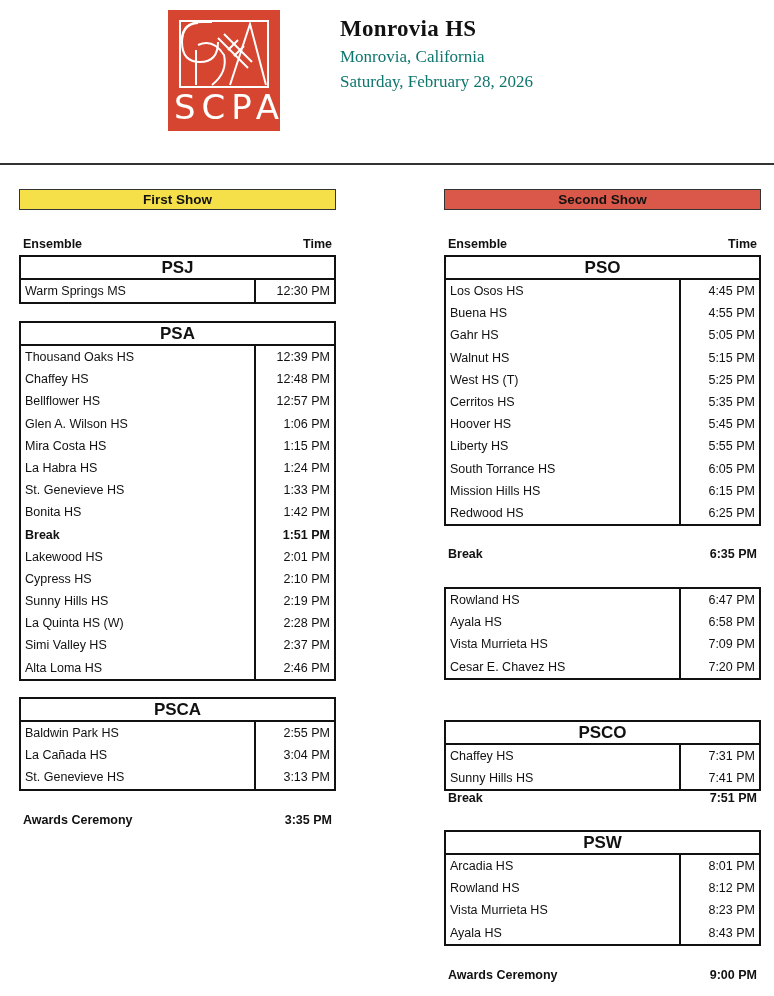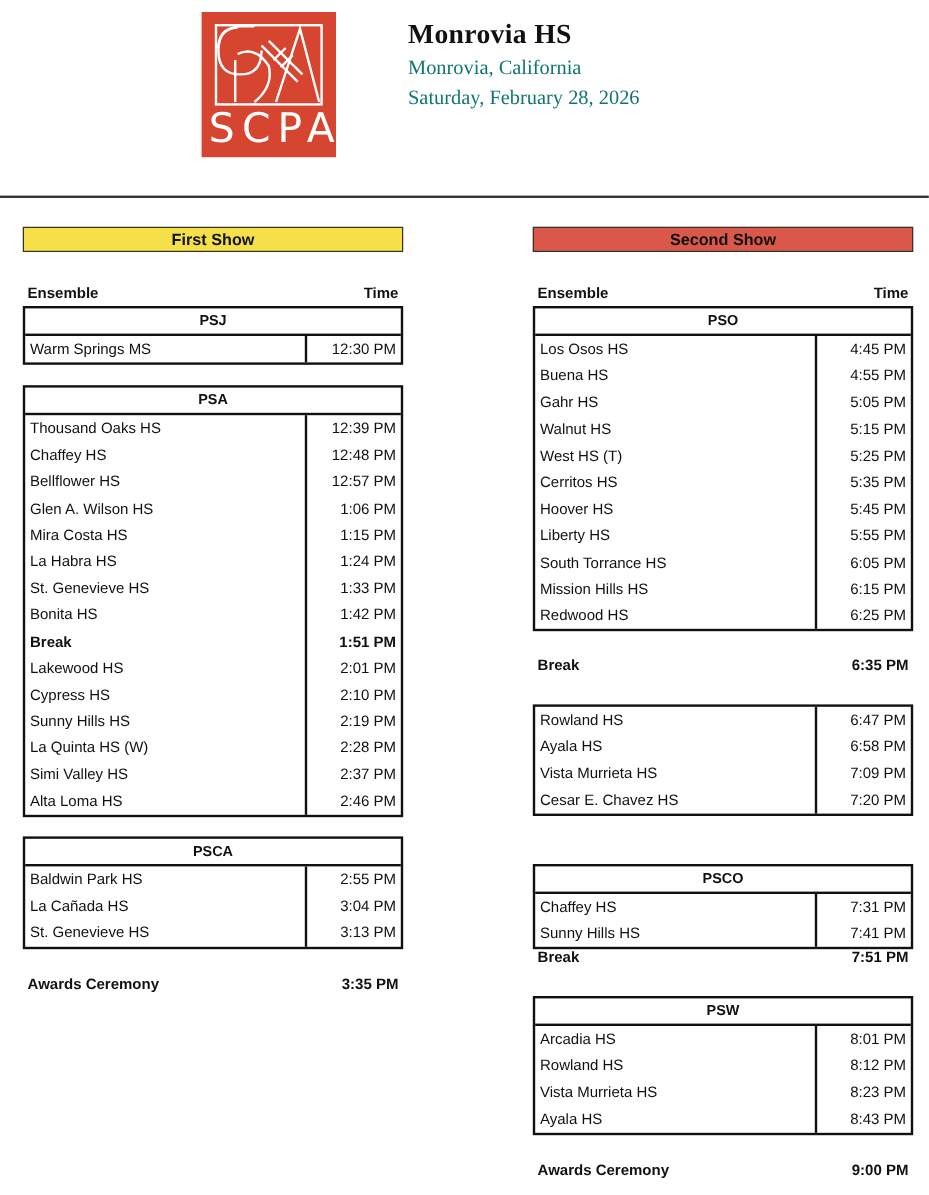--- a/index.html
+++ b/index.html
@@ -15,21 +15,21 @@
   .col { position:absolute; top:189px; width:317px; }
   .col.left { left:19px; }
   .col.right { left:428px;margin-left:16px; }
   .banner { height:21px; border:1.3px solid #333; box-sizing:border-box; text-align:center;
             font-size:13.5px; font-weight:bold; line-height:19px; }
   .banner.first { background:#F5E04A; }
   .banner.second { background:#D9584A; }
   .colhead { position:absolute; top:48px; left:4px; right:4px; font-size:12.5px; font-weight:bold; display:flex; justify-content:space-between; }
 
   .tbl { position:absolute; left:0; width:317px; border:2px solid #111; box-sizing:border-box; }
-  .tbl .cat { height:21px; line-height:21px; text-align:center; font-size:12px; font-weight:bold; border-bottom:2px solid #111; }
+  .tbl .cat { height:21px; line-height:21px; text-align:center; font-size:17px; font-weight:bold; border-bottom:2px solid #111; }
   .tbl .body { position:relative; }
   .tbl .body::after { content:""; position:absolute; top:0; bottom:0; left:233px; width:2px; background:#111; }
   .row { display:flex; justify-content:space-between; height:22.2px; line-height:22px; font-size:12.5px; padding:0 4px; }
   .row.bold { font-weight:bold; }
   .row .time { text-align:left; }
 
   .extra { position:absolute; left:4px; right:4px; display:flex; justify-content:space-between; font-size:12.5px; font-weight:bold; }
 </style>
 </head>
 <body>

